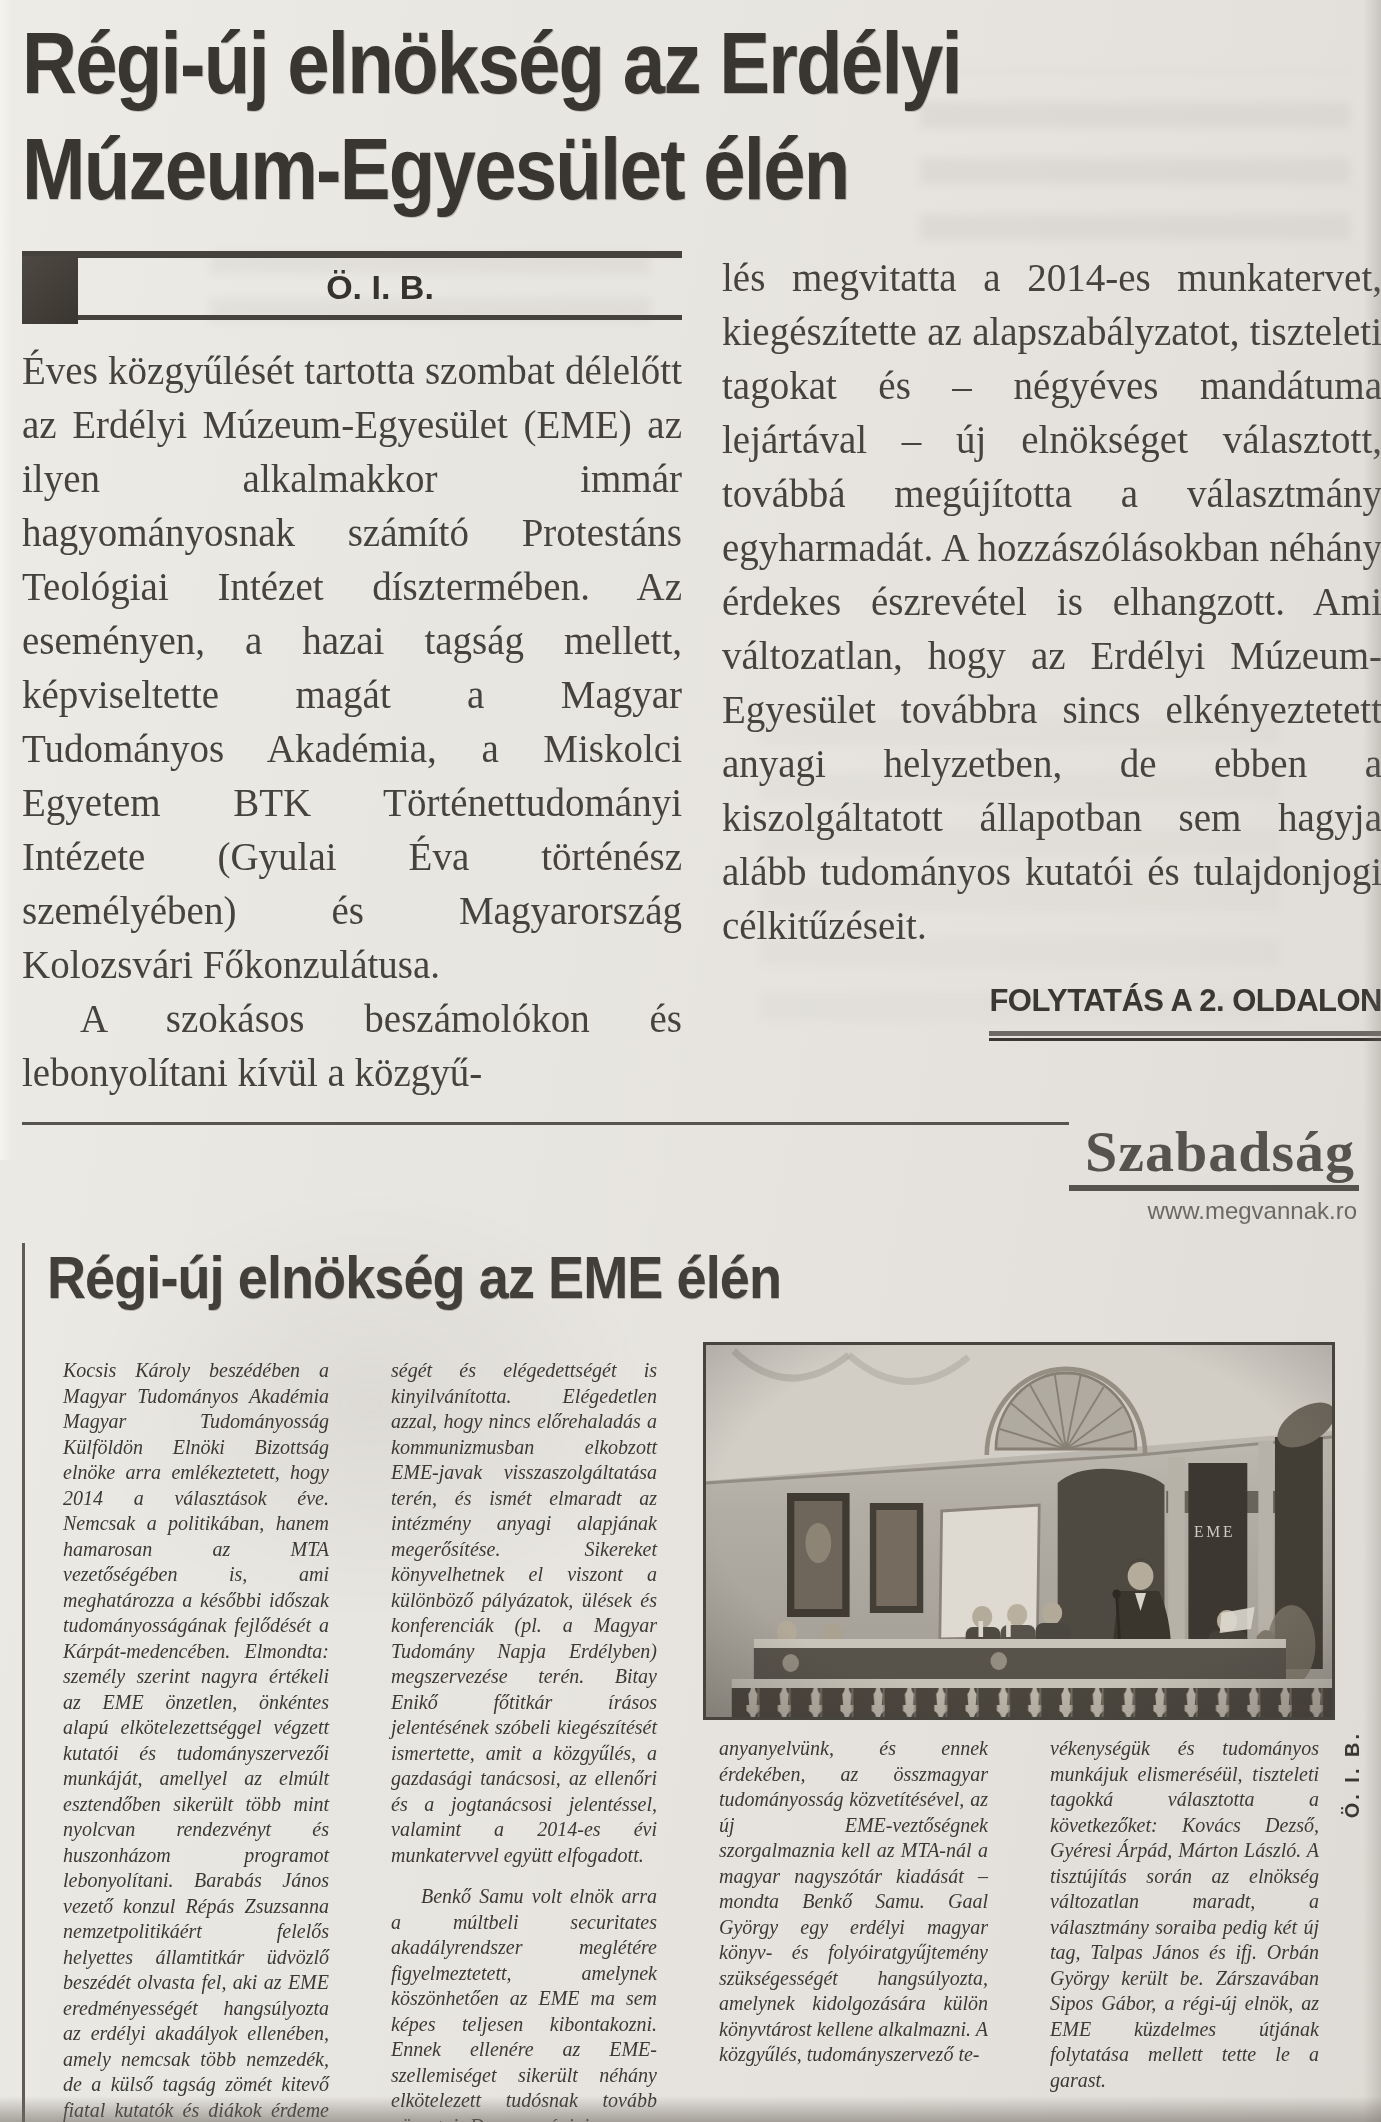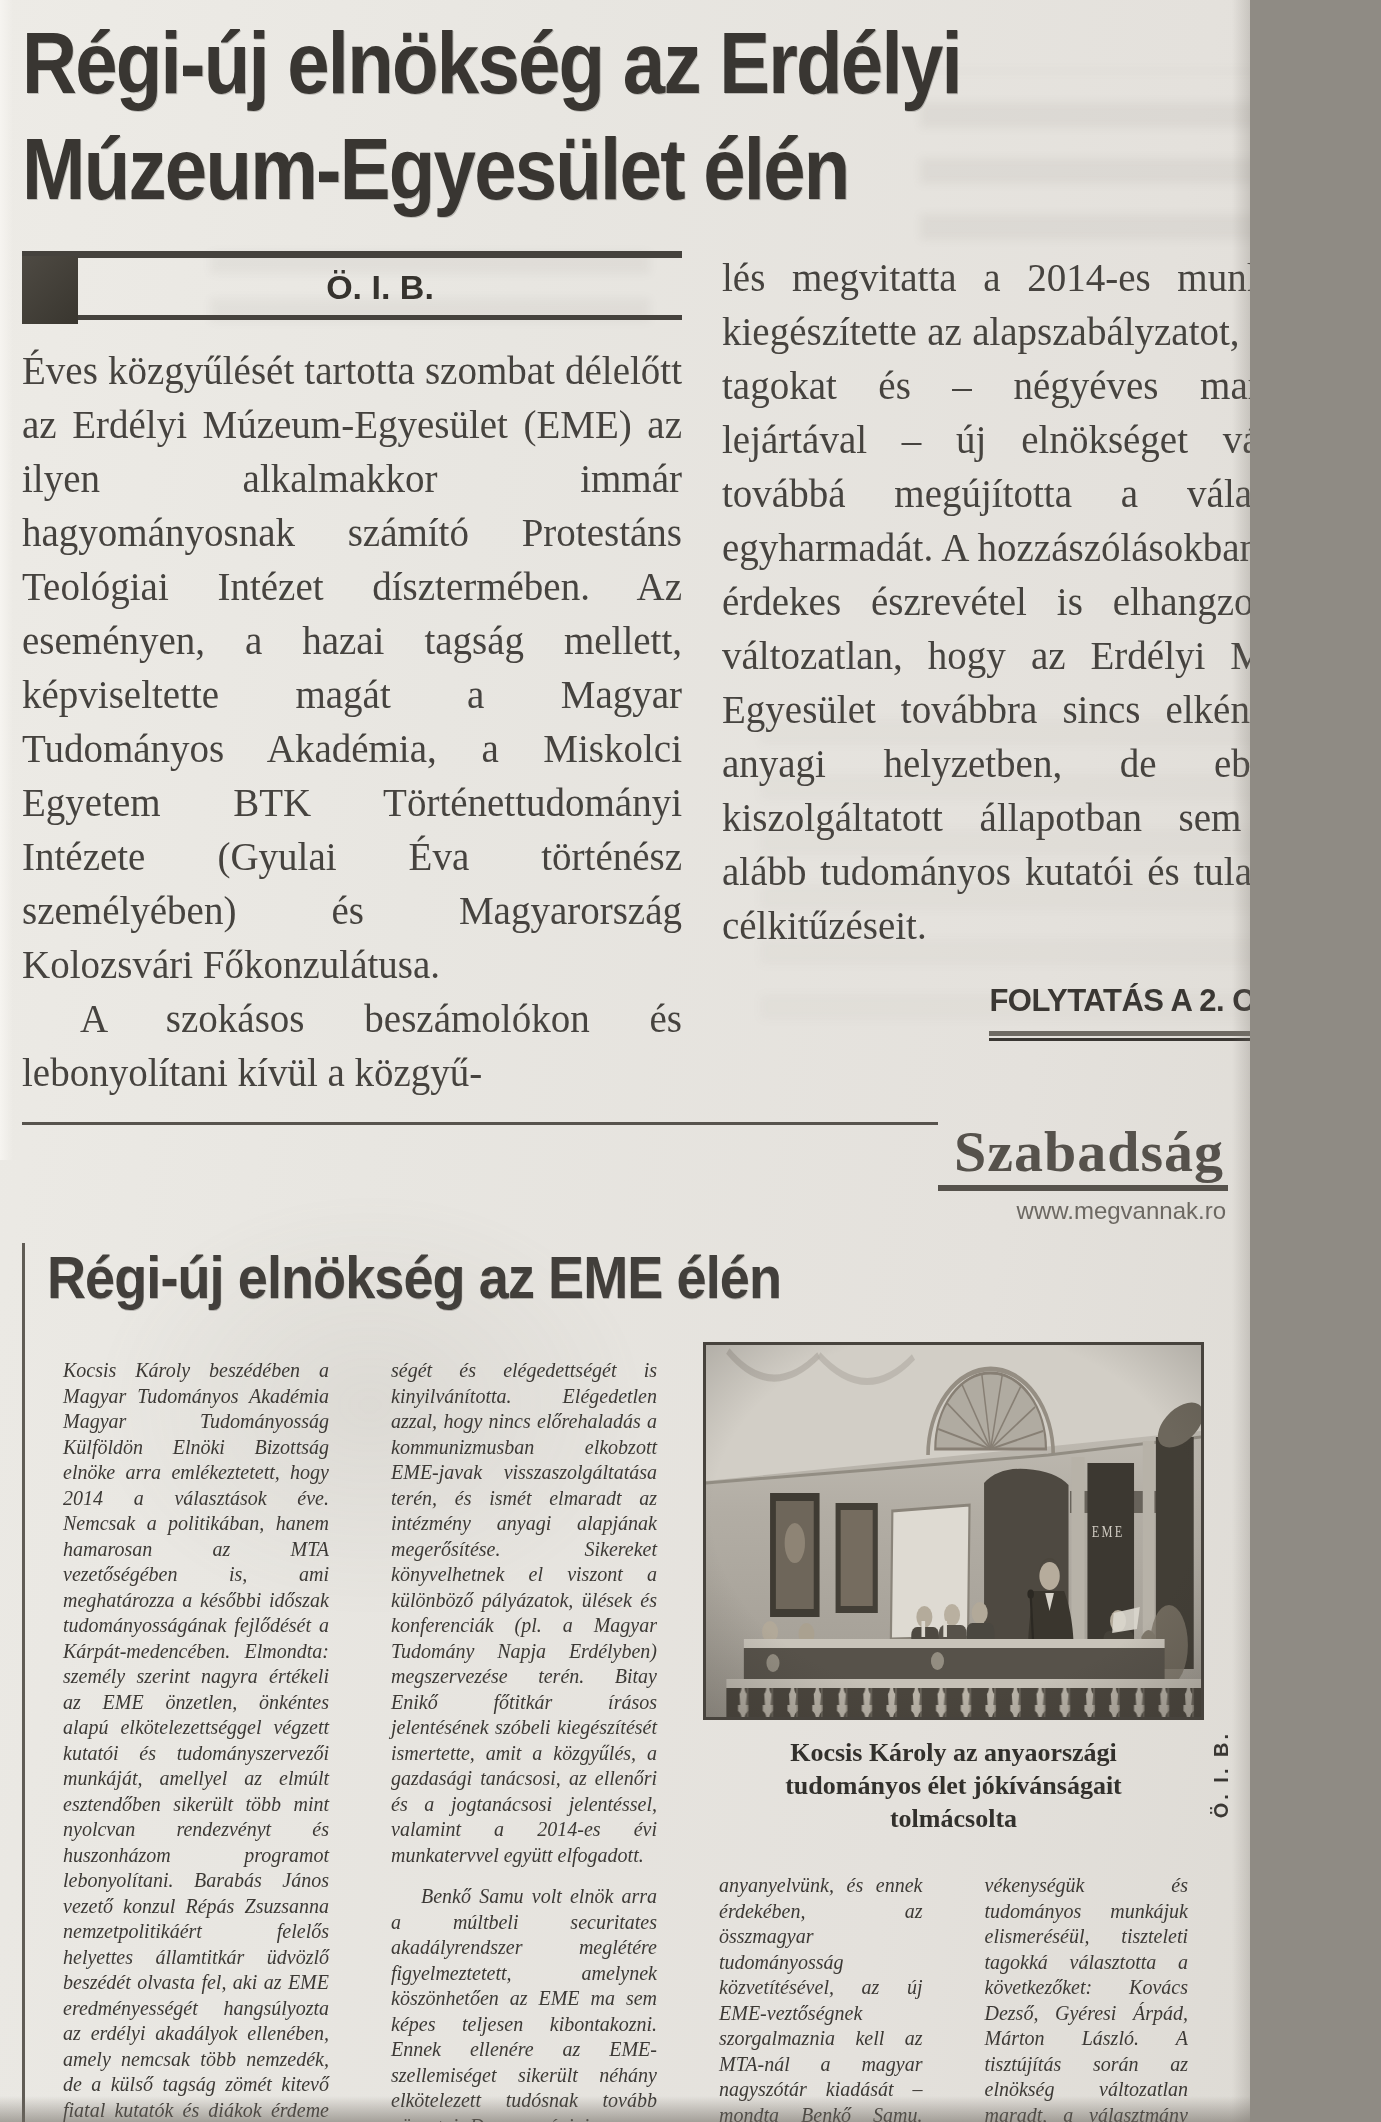--- a/index.html
+++ b/index.html
@@ -1,16 +1,16 @@
 <!DOCTYPE html>
 <html><head>
 <meta charset="utf-8">
 <style>
   html,body{margin:0;padding:0;background:#8f8b84;}
-  .page{position:relative;width:1250px;height:2122px;overflow:hidden;
+  .page{position:relative;width:1381px;height:2122px;overflow:hidden;
     background:linear-gradient(100deg,#edebe6 0%,#e8e6e1 35%,#e4e1dc 75%,#dedbd5 100%);
     font-family:"Liberation Serif",serif;color:#403d39;}
   .content{position:relative;padding:4px 22px 0 22px;box-sizing:border-box;}
 
   
   .h1{font-family:"Liberation Sans",sans-serif;font-weight:bold;font-size:88px;line-height:1.2;
     letter-spacing:-2px;color:#393632;width:1370px;transform:scaleX(0.865);transform-origin:left top;
     margin:6px 0 0 0;text-shadow:1px 1px 0 rgba(57,54,50,.25);}
   .top-columns{display:flex;gap:40px;margin-top:30px;}
   .tcol{width:660px;flex:none;font-size:39px;line-height:54px;text-align:justify;color:#46433f;}
@@ -224,21 +224,20 @@
               <circle cx="92" cy="318" r="9" fill="#938d81"></circle>
               <circle cx="318" cy="316" r="9" fill="#938d81"></circle>
 
               <rect x="28" y="334" width="652" height="9" fill="#c6c1b7"></rect>
               <rect x="28" y="343" width="652" height="29" fill="url(#balpat)"></rect>
               <rect width="680" height="372" fill="url(#vig)"></rect>
             </svg>
             <div class="photo-credit">Ö. I. B.</div>
           </div>
 
-          <div class="photo-caption">Kocsis Károly az anyaországi tudományos élet jókívánságait tolmácsolta</div>
 
           <div class="photo-cols">
             <div class="pcol">
               <p>anyanyelvünk, és ennek érdekében, az összmagyar tudományosság közvetítésével, az új EME-veztőségnek szorgalmaznia kell az MTA-nál a magyar nagyszótár kiadását – mondta Benkő Samu. Gaal György egy erdélyi magyar könyv- és folyóiratgyűjtemény szükségességét hangsúlyozta, amelynek kidolgozására külön könyvtárost kellene alkalmazni. A közgyűlés, tudományszervező te-</p>
             </div>
             <div class="pcol">
               <p>vékenységük és tudományos munkájuk elismeréséül, tiszteleti tagokká választotta a következőket: Kovács Dezső, Gyéresi Árpád, Márton László. A tisztújítás során az elnökség változatlan maradt, a választmány soraiba pedig két új tag, Talpas János és ifj. Orbán György került be. Zárszavában Sipos Gábor, a régi-új elnök, az EME küzdelmes útjának folytatása mellett tette le a garast.</p>
             </div>
           </div>
         </div>

